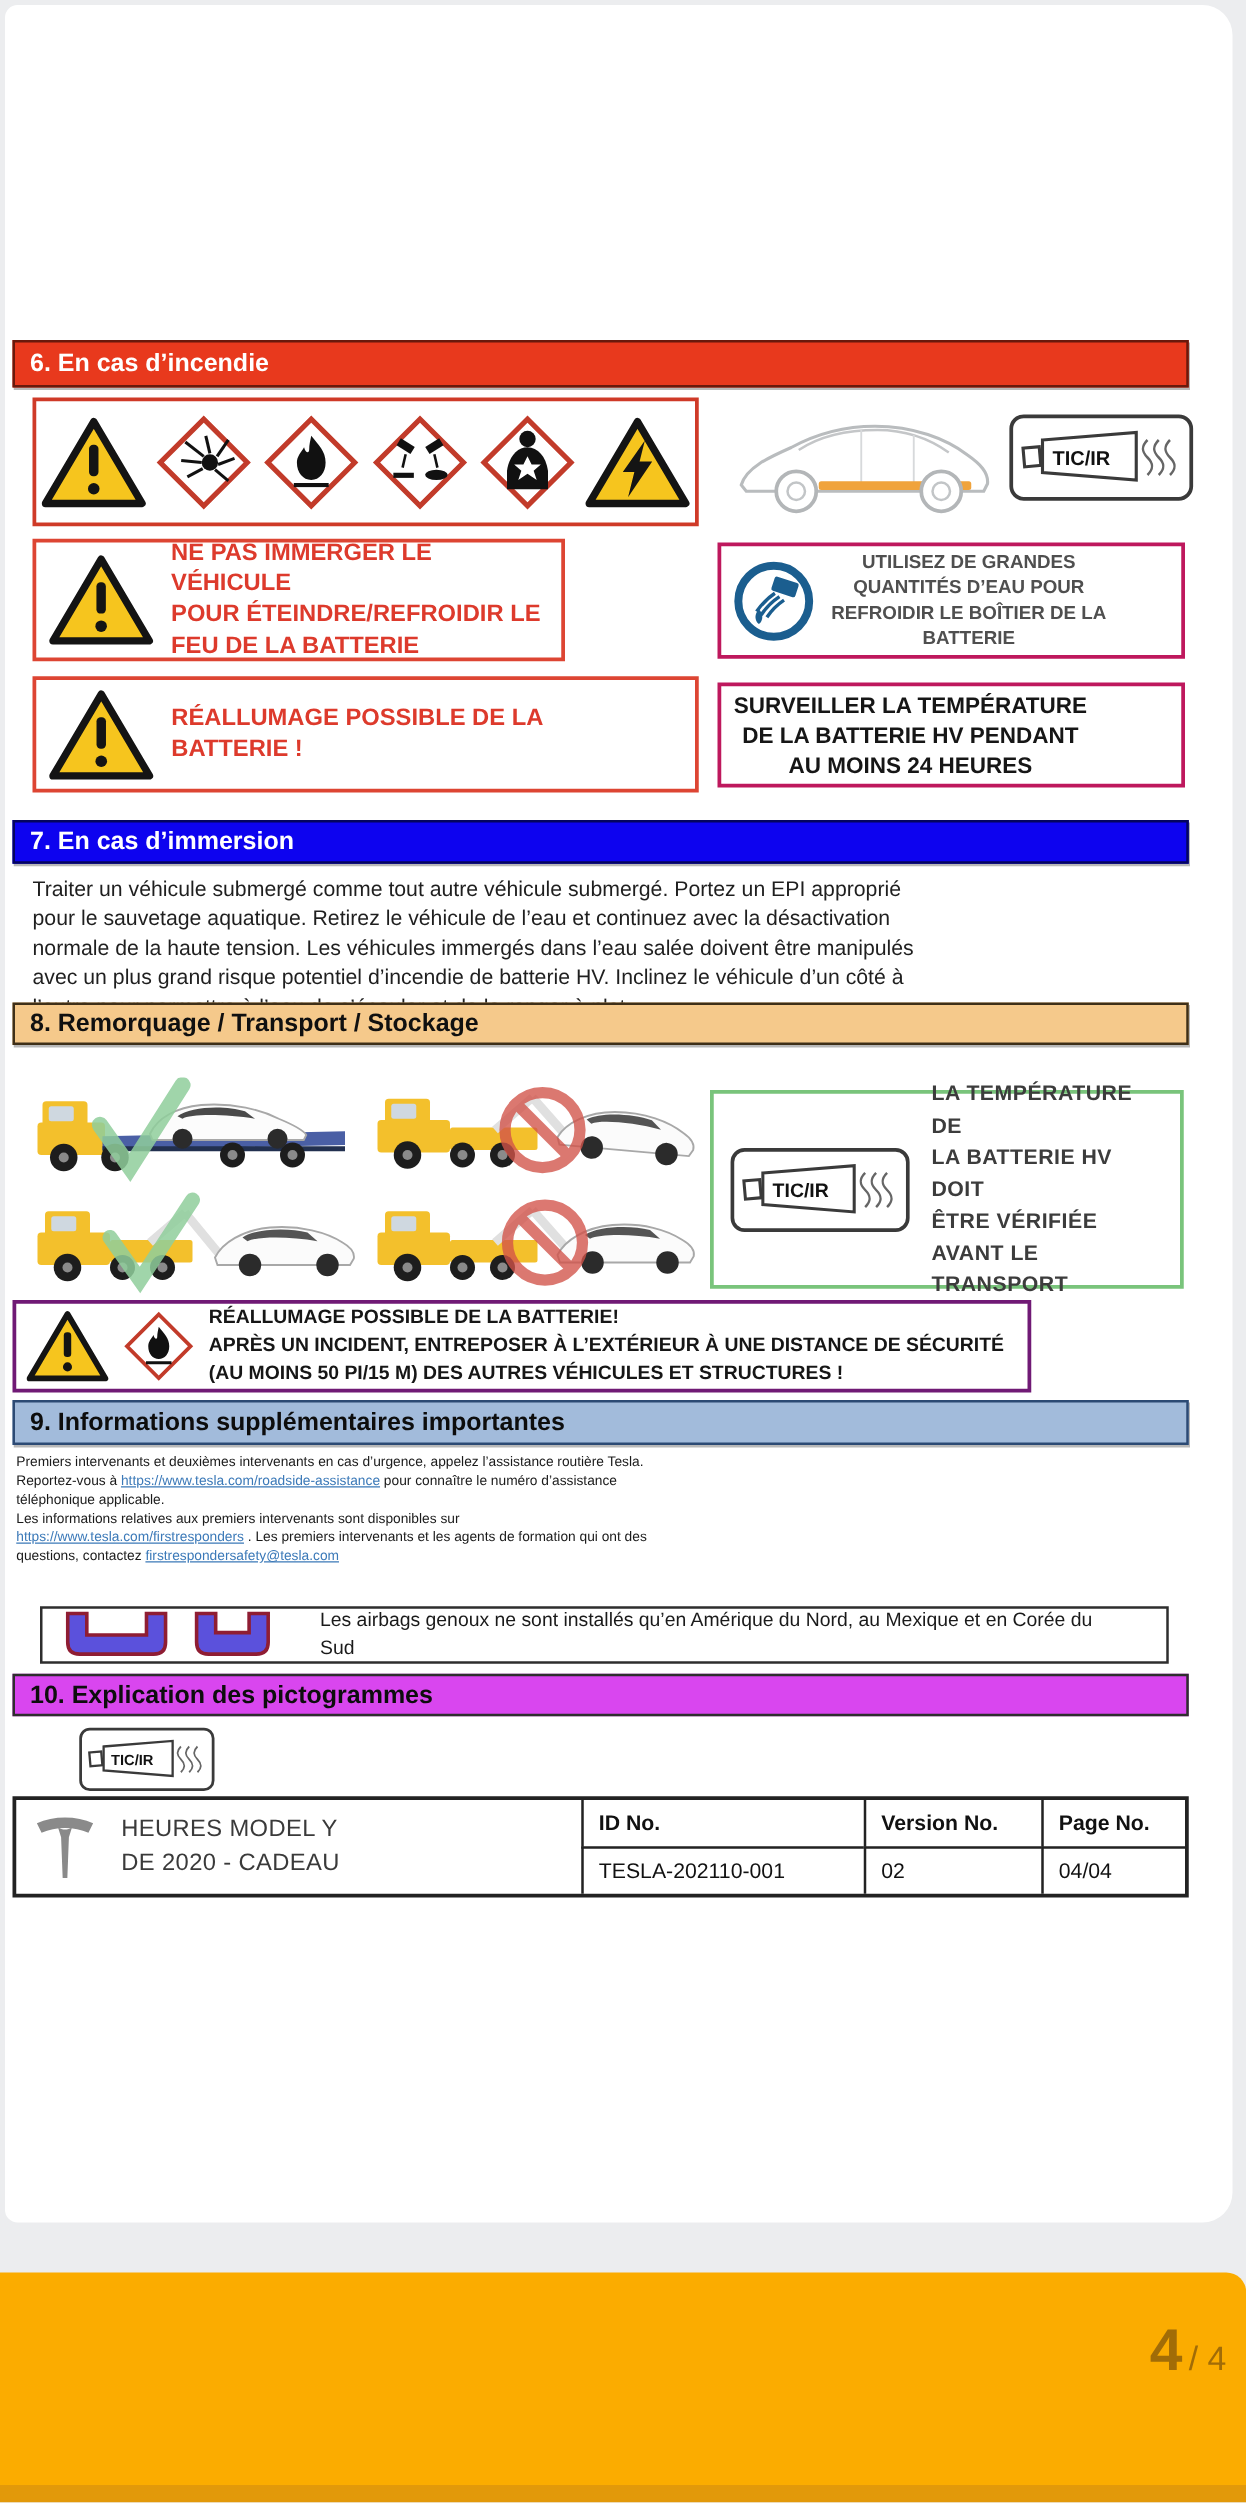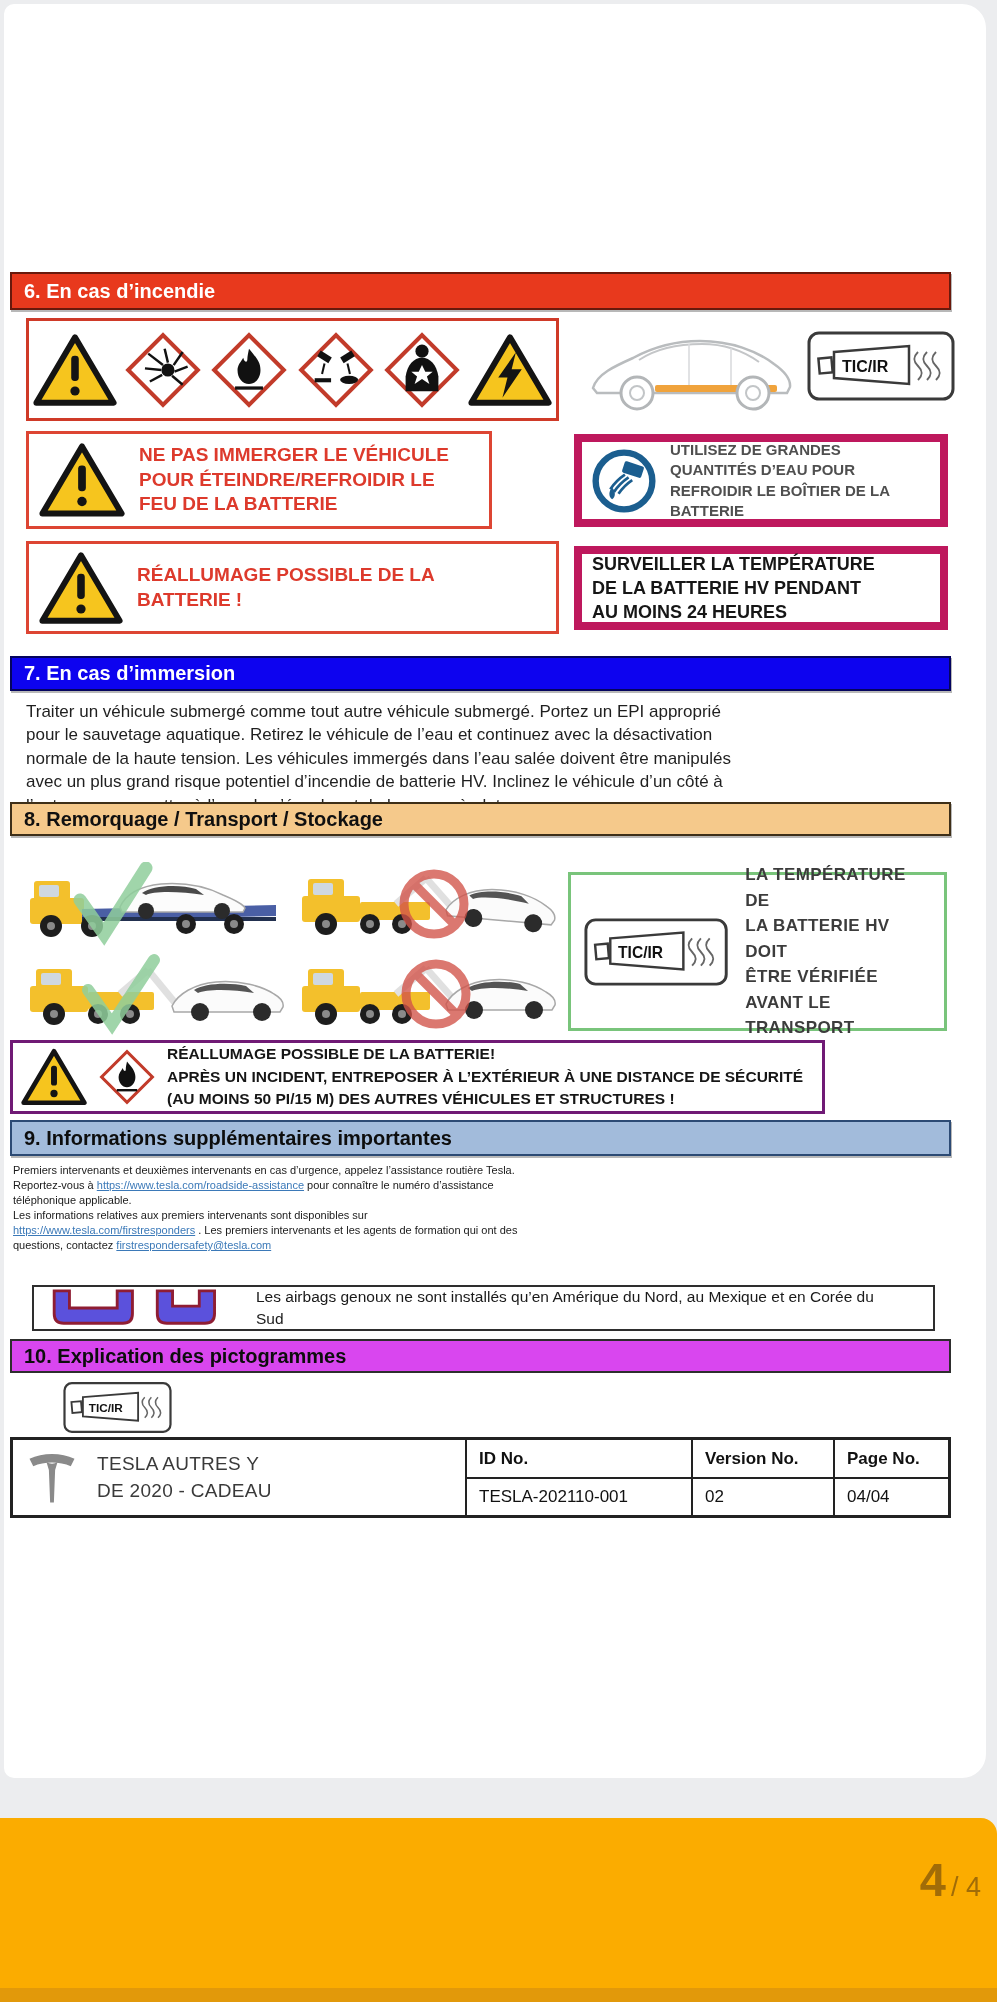--- a/index.html
+++ b/index.html
@@ -14,22 +14,22 @@
   .h7{top:656px;height:35px;background:#0D03EF;border:2px solid #04045e;color:#fff;}
   .h8{top:802px;height:34px;background:#F5C98B;border:2px solid #3e2f18;color:#101010;}
   .h9{top:1120px;height:36px;background:#A2BBDB;border:2px solid #2c4a74;color:#0d0d0d;}
   .h10{top:1339px;height:34px;background:#d946ef;border:2px solid #2e2e2e;color:#0d0d0d;box-shadow:none;}
   .picto-strip{position:absolute;left:26px;top:318px;width:533px;height:103px;box-sizing:border-box;
                border:3px solid #CF3A28;display:flex;align-items:center;justify-content:space-evenly;background:#fff;}
   .car-wrap{position:absolute;left:585px;top:326px;width:215px;height:95px;}
   .ticir-top{position:absolute;left:806px;top:330px;width:150px;height:72px;}
   .warnbox{position:absolute;box-sizing:border-box;display:flex;align-items:center;gap:14px;padding:6px 10px;background:#fff;}
   .red-border{border:3px solid #DD4533;}
-  .green-border{border:8px solid #be185d;}
-  .boxA{left:26px;top:431px;width:466px;height:98px;}
+  .green-border{border:3px solid #be185d;text-align:center;}
+  .boxA{left:26px;top:431px;width:426px;height:98px;}
   .boxB{left:574px;top:434px;width:374px;height:93px;}
   .boxC{left:26px;top:541px;width:533px;height:93px;}
   .boxD{left:574px;top:546px;width:374px;height:84px;}
   .red-warn-text{color:#DD3A2C;font-weight:bold;font-size:19px;line-height:1.3;white-space:pre-line;}
   .gray-warn-text{color:#4f4f4f;font-weight:bold;font-size:15px;line-height:1.35;white-space:pre-line;}
   .black-warn-text{color:#161616;font-weight:bold;font-size:18px;line-height:1.35;white-space:pre-line;}
   .para{position:absolute;left:26px;top:700px;width:921px;font-size:17px;line-height:1.38;color:#1f1f1f;white-space:pre-line;}
   .trucks{position:absolute;left:24px;top:862px;width:540px;height:178px;display:grid;
           grid-template-columns:268px 268px;grid-template-rows:86px 86px;gap:4px;}
   .temp-box{position:absolute;left:568px;top:872px;width:379px;height:159px;box-sizing:border-box;
@@ -360,21 +360,21 @@
     </svg>
   </div>
 
   <div class="ftable">
     <div class="fcell vehicle-cell">
       <svg width="50" height="62" viewBox="0 0 80 90" fill="#8a8a8a">
         <path d="M4,14 C25,4 55,4 76,14 L70,26 C52,18 28,18 10,26 Z"></path>
         <path d="M31,19 C37,23 43,23 49,19 L45,32 L43,84 L37,84 L35,32 Z"></path>
       </svg>
       <div class="vehicle-name">
-        <div>TESLA AUTRES Y</div>
+        <div>HEURES MODEL Y</div>
         <div>DE 2020 - CADEAU</div>
       </div>
     </div>
     <div class="fcell hdr bl">ID No.</div>
     <div class="fcell hdr bl">Version No.</div>
     <div class="fcell hdr bl">Page No.</div>
     <div class="fcell bl bt">TESLA-202110-001</div>
     <div class="fcell bl bt">02</div>
     <div class="fcell bl bt">04/04</div>
   </div>

